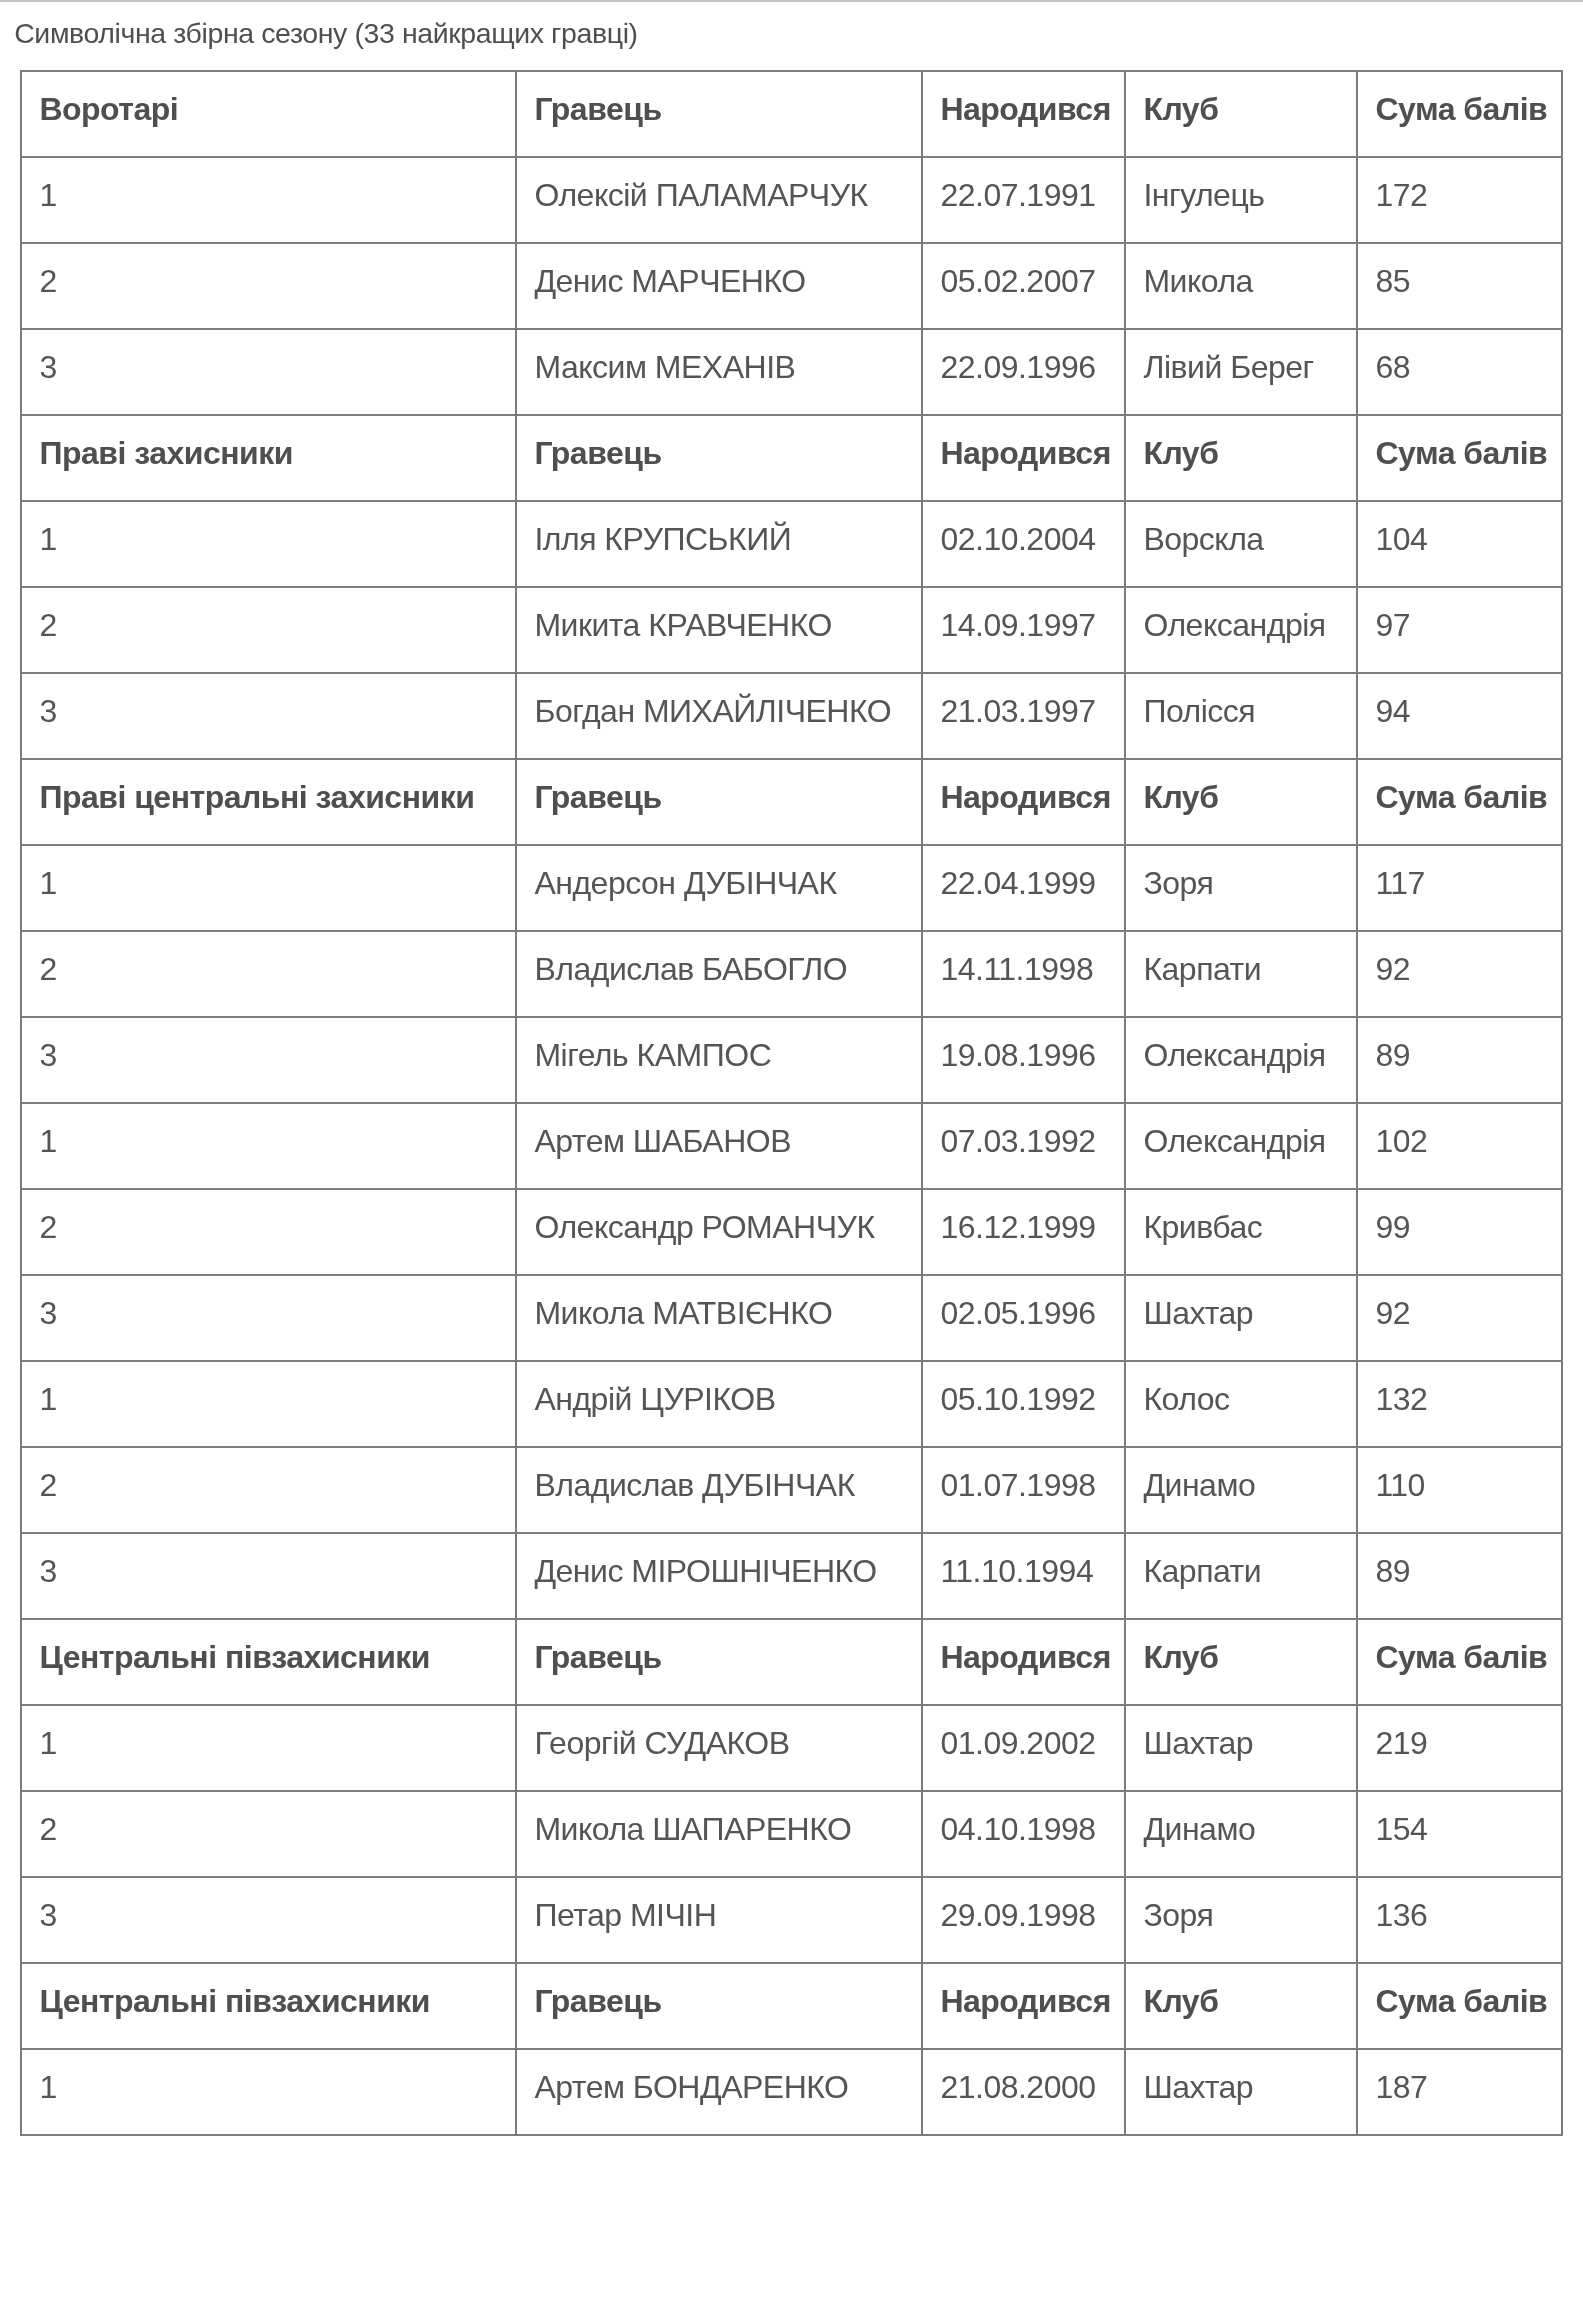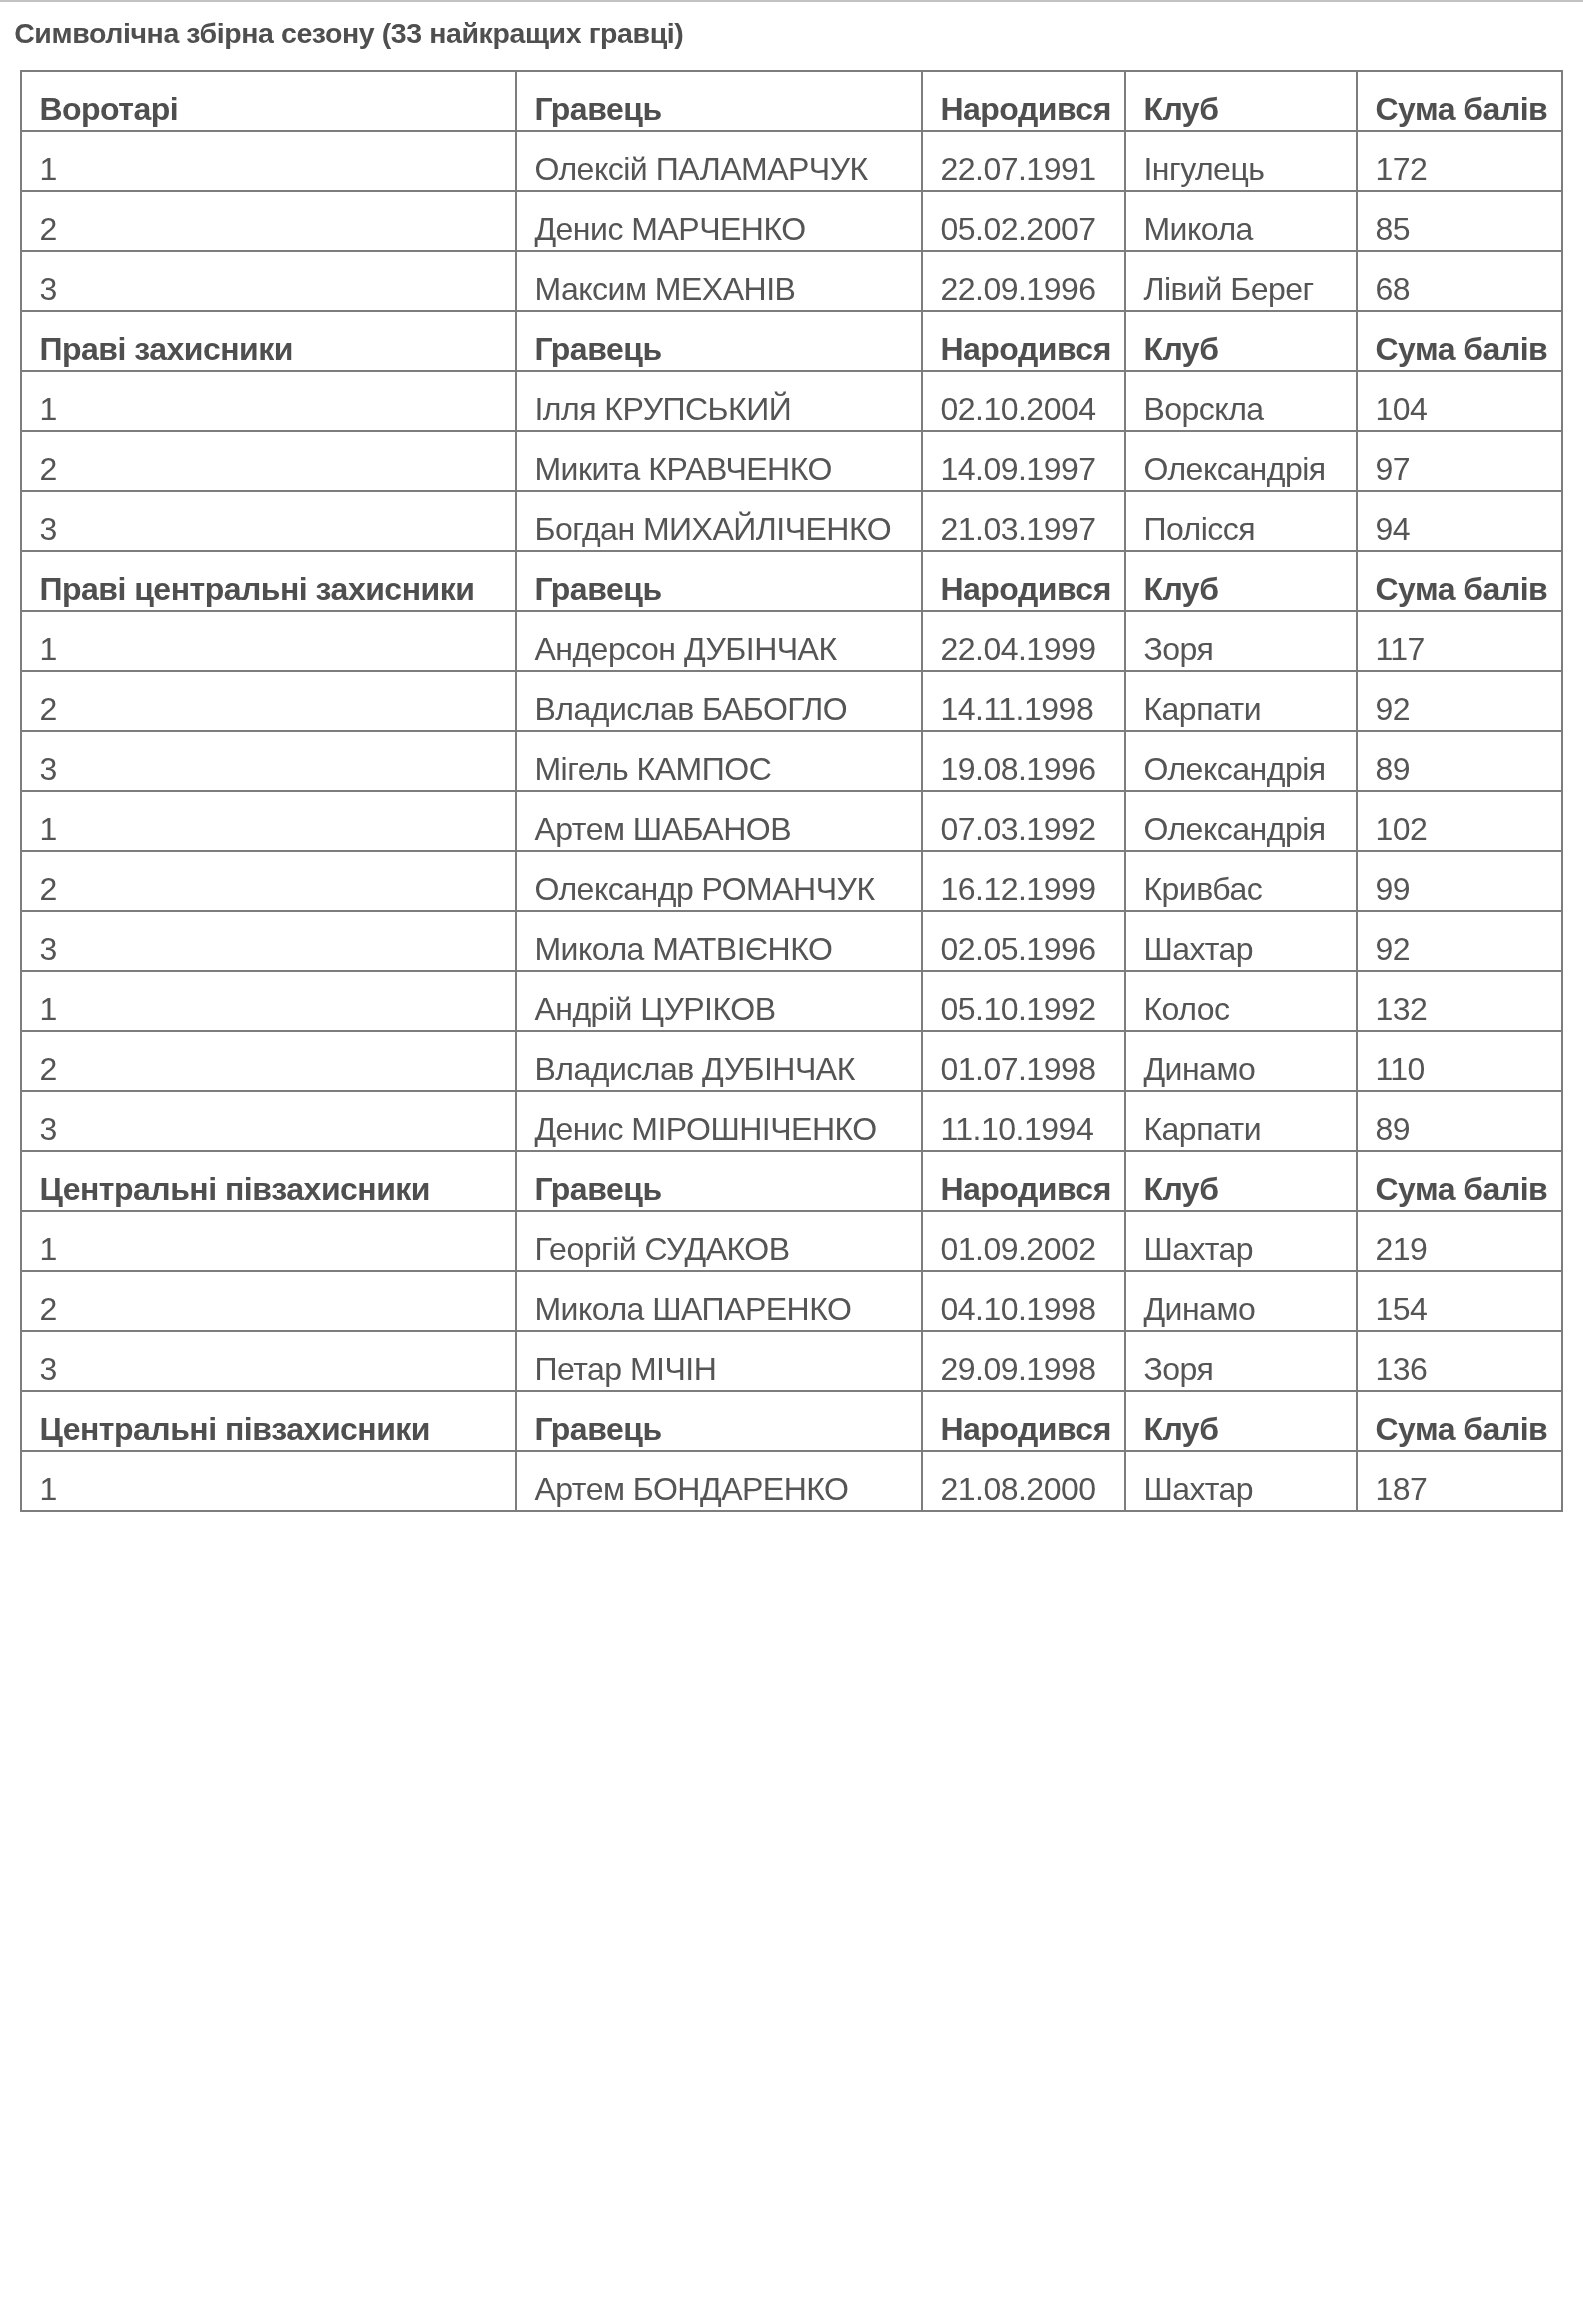--- a/index.html
+++ b/index.html
@@ -21,21 +21,21 @@
     width: 1583px;
     height: 2.4px;
     background: #c3c3c3;
   }
   .page-title {
     position: absolute;
     top: 17.4px;
     left: 14.2px;
     margin: 0;
     font-size: 28.5px;
-    font-weight: bold;
+    font-weight: normal;
     color: #4f4f4f;
     letter-spacing: -0.4px;
     white-space: nowrap;
   }
   table.players {
     position: absolute;
     top: 70px;
     left: 20px;
     width: 1541px;
     border-collapse: collapse;
@@ -47,21 +47,21 @@
     border: 2.4px solid #7d7d7d;
     vertical-align: top;
     padding: 19px 8px 0 17.4px;
     font-size: 32px;
     color: #555555;
     letter-spacing: -0.5px;
     overflow: hidden;
     white-space: nowrap;
   }
   table.players tr {
-    height: 60px;
+    height: 86px;
     padding-left: 6px;
   }
   table.players td.hdr {
     font-weight: bold;
     color: #4f4f4f;
   }
 </style>
 </head>
 <body>
 

